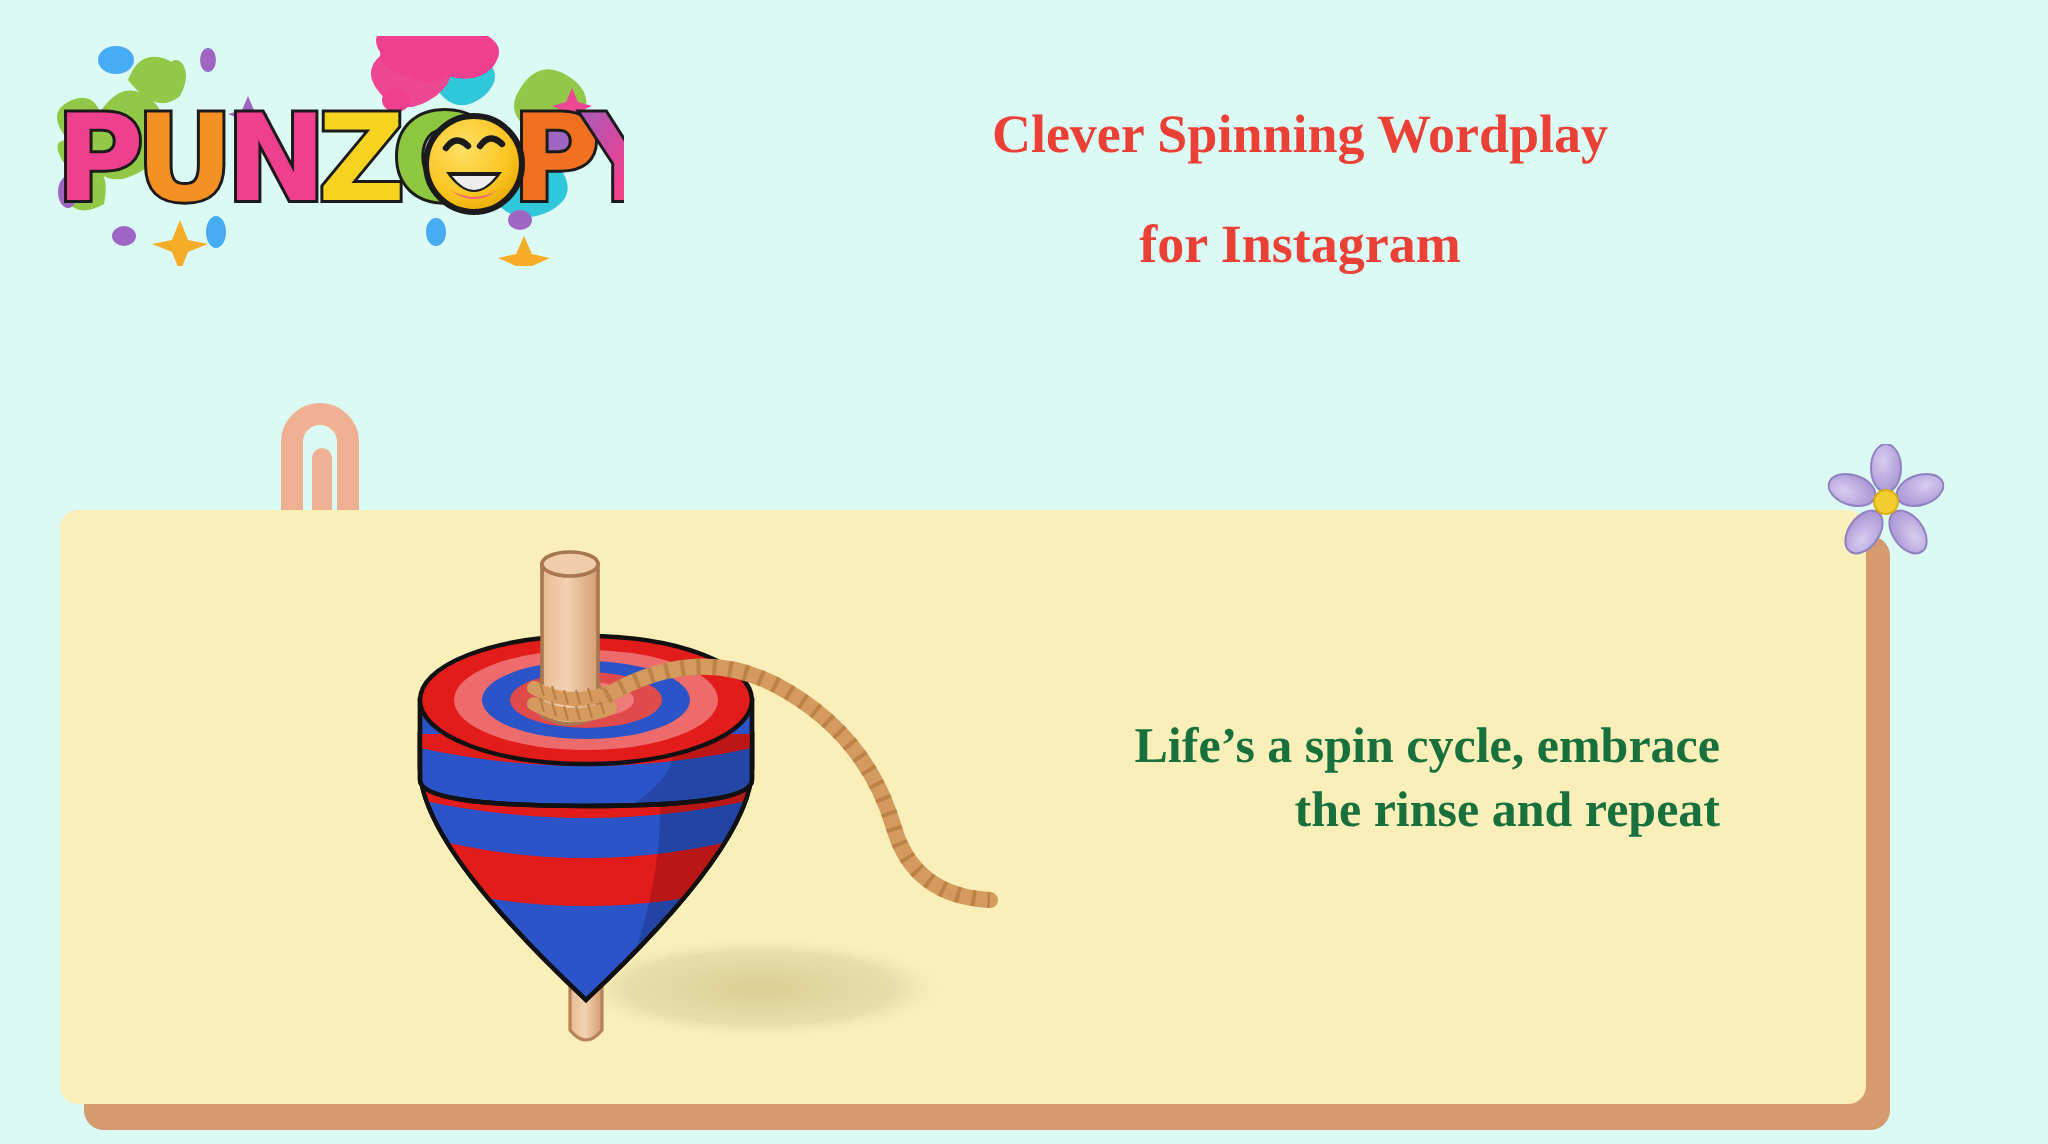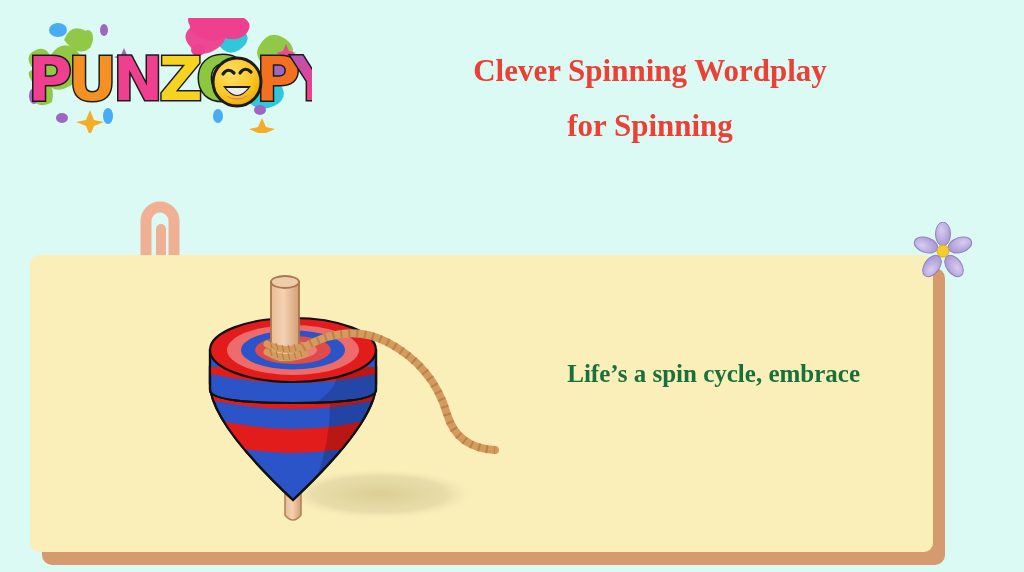--- a/index.html
+++ b/index.html
@@ -41,21 +41,21 @@
 
   #page-title {
     position: absolute;
     left: 300px;
     top: 22px;
     width: 700px;
     text-align: center;
     color: #ea4036;
     font-family: "Liberation Serif", serif;
     font-weight: bold;
-    font-size: 31px;
+    font-size: 27px;
     line-height: 55px;
     letter-spacing: 0px;
   }
   #page-title .ln { display: block; }
 
   
   #card-shadow {
     position: absolute;
     left: 42px;
     top: 268px;
@@ -183,21 +183,21 @@
           <path d="M228 55 q5 -7 11 -1" stroke="#1b1b1b" stroke-width="3.2" fill="none" stroke-linecap="round"></path>
           <path d="M211 68 q14 20 28 0 z" fill="#1b1b1b"></path>
           <path d="M214 70 q11 14 22 0 z" fill="#ffffff" opacity="0.92"></path>
           <path d="M213 77 q12 9 24 0 q-12 7 -24 0z" fill="#f1607e"></path>
         </g>
       </svg>
     </div>
 
     <h1 id="page-title">
       <span class="ln">Clever Spinning Wordplay</span>
-      <span class="ln">for Spinning</span>
+      <span class="ln">for Instagram</span>
     </h1>
   </div>
 
   <div id="card-shadow"></div>
 
   <div id="paperclip">
     <svg viewBox="0 0 56 140" width="56" height="140">
       <path d="M42 130 L42 28 A14 14 0 0 0 14 28 L14 118" fill="none" stroke="#f0b094" stroke-width="11" stroke-linecap="round"></path>
       <path d="M29 122 L29 36" fill="none" stroke="#f0b094" stroke-width="10" stroke-linecap="round"></path>
       <path d="M29 122 A13 13 0 0 0 14 118" fill="none" stroke="#f0b094" stroke-width="10" stroke-linecap="round"></path>
@@ -297,15 +297,16 @@
 
       <g fill="none">
         <path d="M128 76 Q172 50 212 70 Q258 94 272 142 Q282 176 320 178" stroke="#d49a5e" stroke-width="8" stroke-linecap="round"></path>
         <path d="M128 76 Q172 50 212 70 Q258 94 272 142 Q282 176 320 178" stroke="#b5793f" stroke-width="8" stroke-linecap="butt" stroke-dasharray="2 6" opacity="0.75"></path>
       </g>
     </svg>
   </div>
 
   <div id="quote">
     <span class="ln">Life’s a spin cycle, embrace</span>
+    <span class="ln">the rinse and repeat</span>
   </div>
 
 </div>
 
 </body></html>

